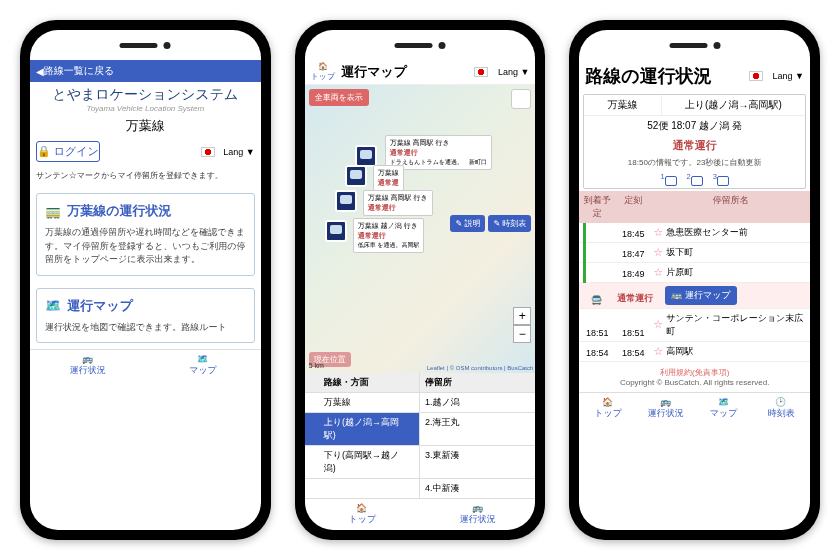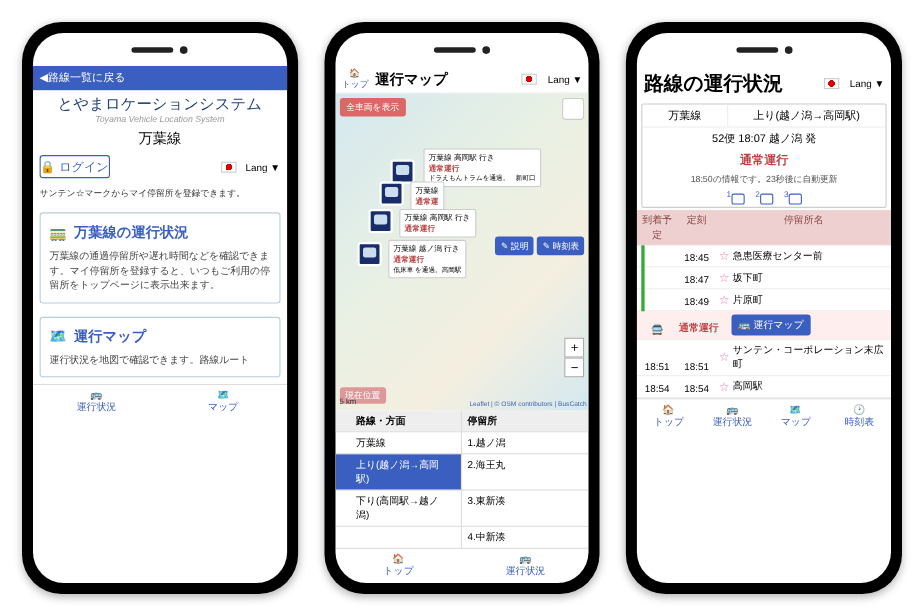--- a/index.html
+++ b/index.html
@@ -263,20 +263,24 @@
           </div>
         </div>
       <div class="p3-tr">
           <div class="w-arr">18:54</div>
           <div class="w-sch">18:54</div>
           <div class="w-nm">
             <span class="star">☆</span>
             <span>高岡駅</span>
           </div>
         </div>
+      <div class="p3-foot">
+        <a>利用規約(免責事項)</a><br>
+        <span>Copyright © BusCatch. All rights reserved.</span>
+      </div>
       <div class="p1-tabs">
         <div class="p1-tab">🏠<br><span>トップ</span></div>
         <div class="p1-tab">🚌<br><span>運行状況</span></div>
         <div class="p1-tab">🗺️<br><span>マップ</span></div>
         <div class="p1-tab">🕑<br><span>時刻表</span></div>
       </div>
     </div>
   </div>
 </div>
 

